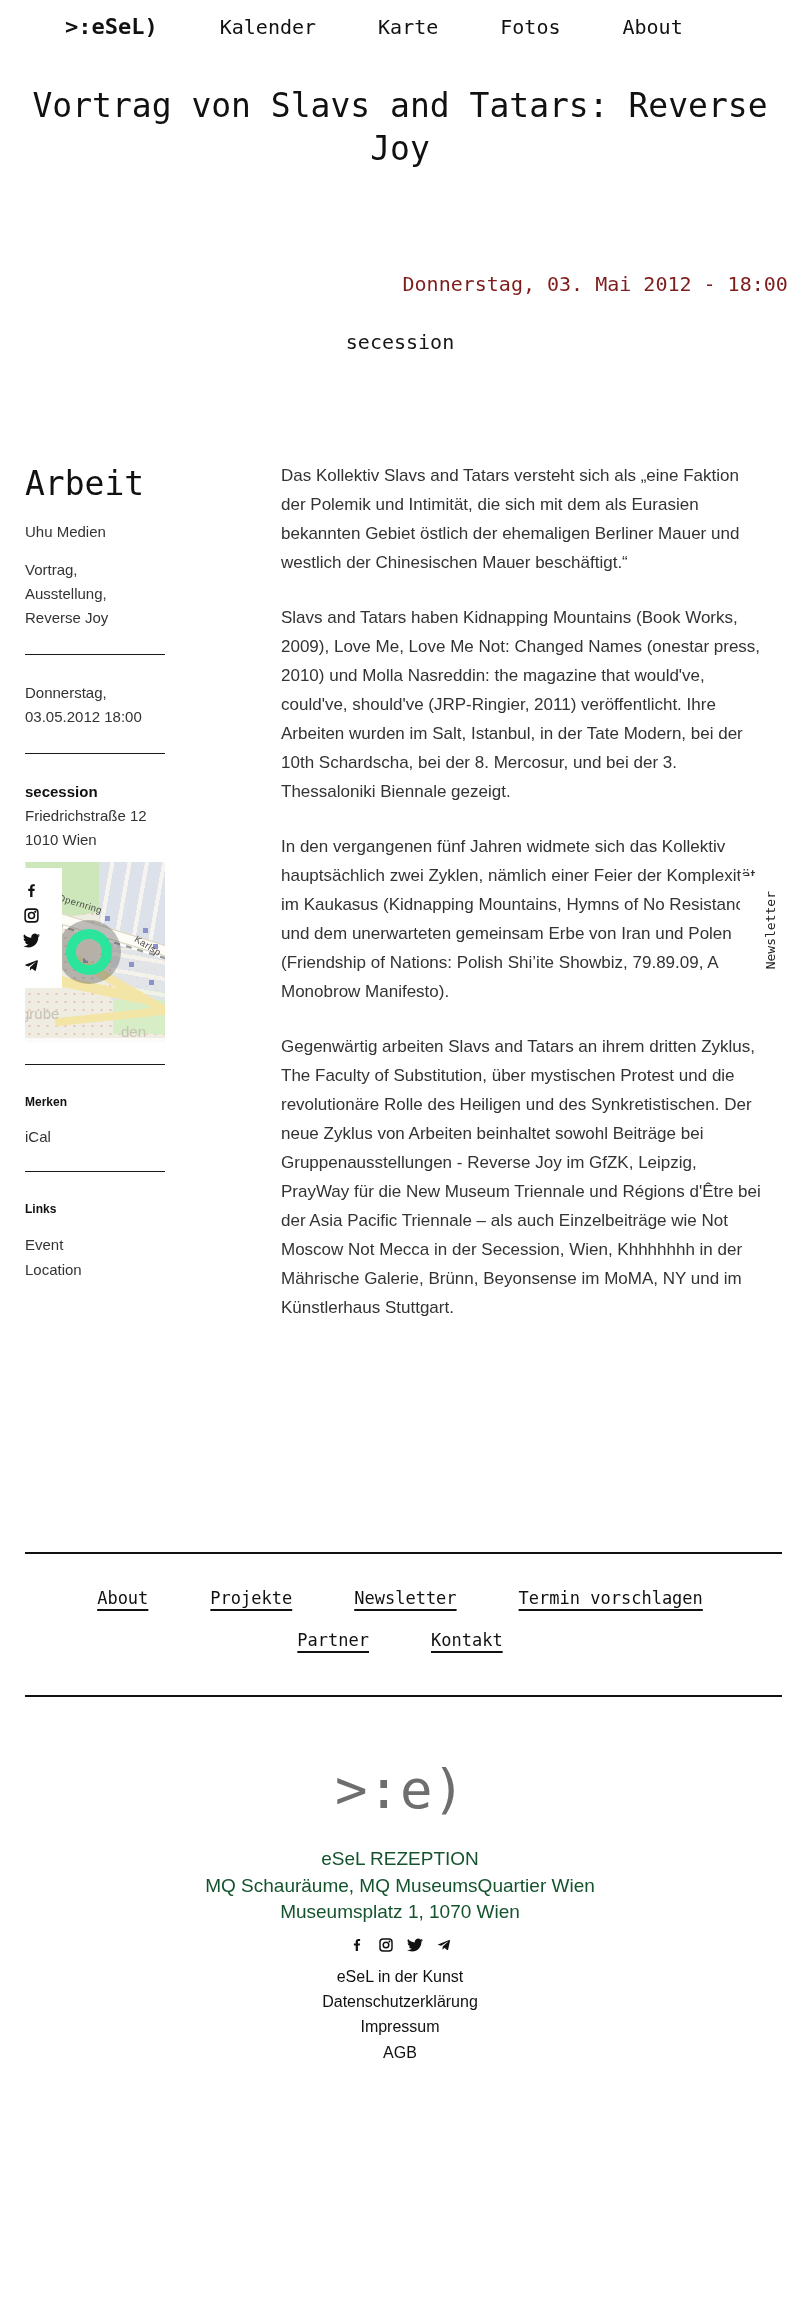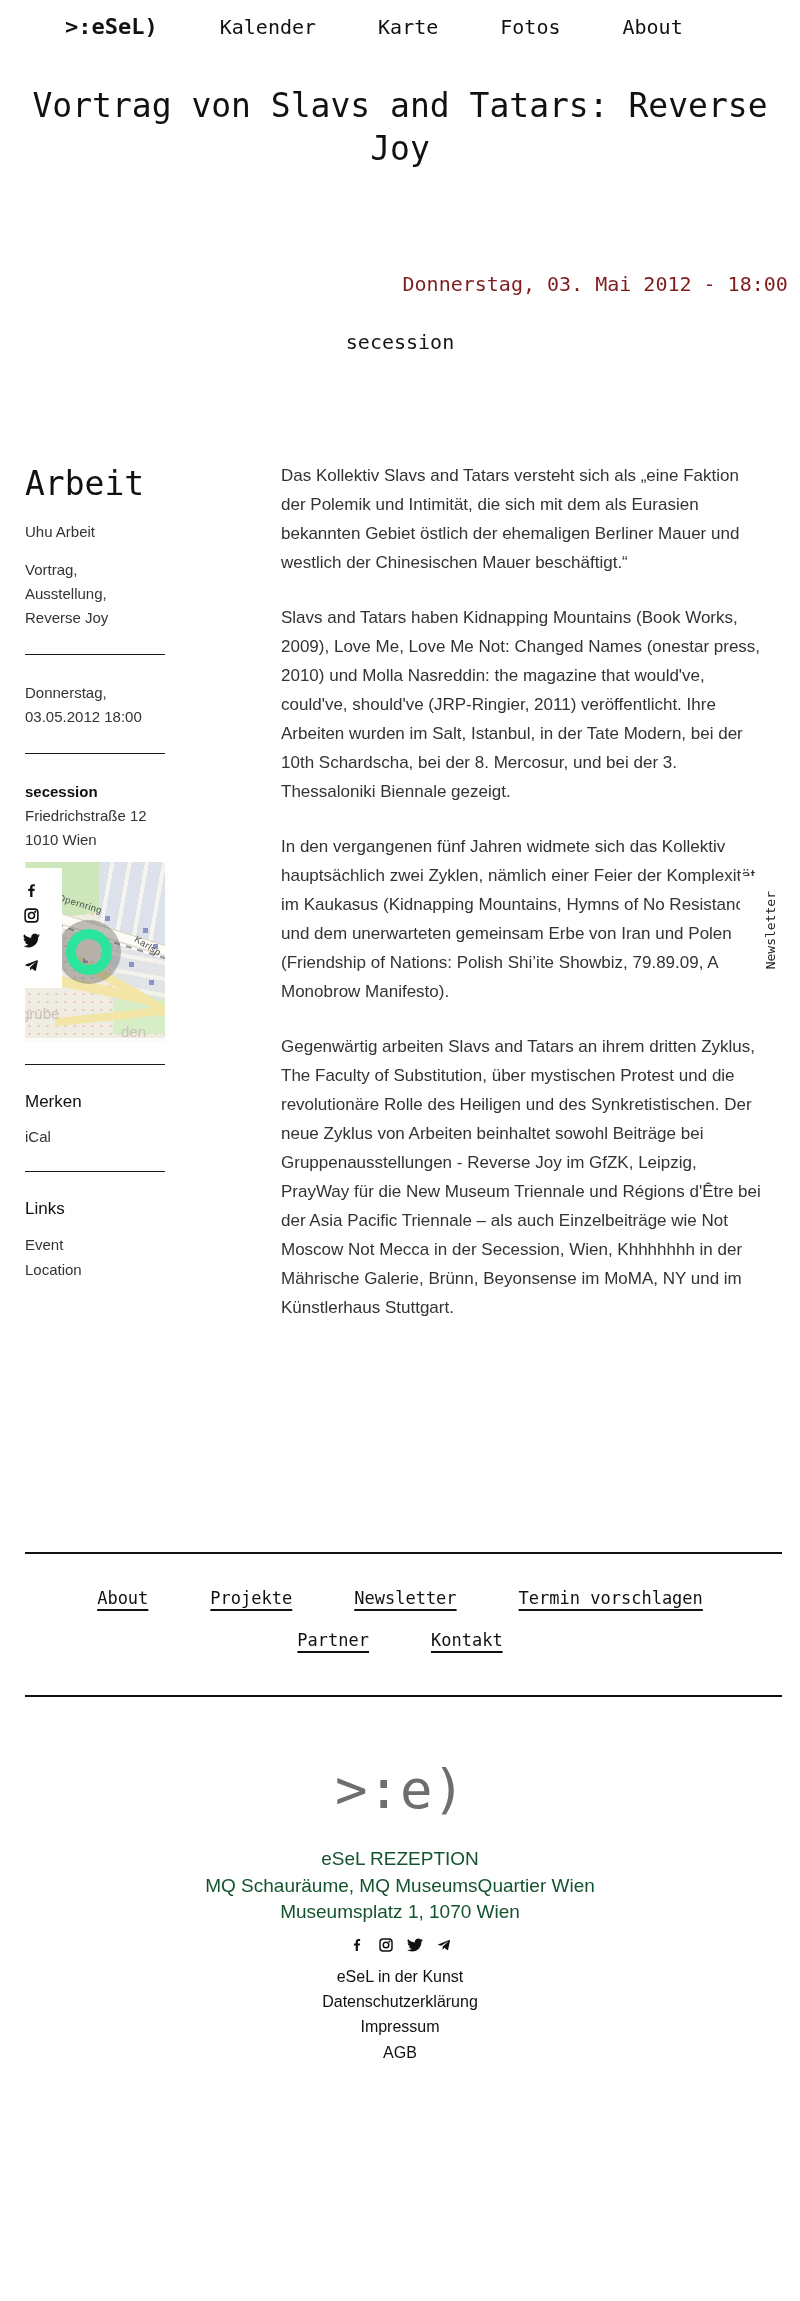--- a/index.html
+++ b/index.html
@@ -19,21 +19,21 @@
            font-size:33px; line-height:43px; color:#111; margin:0; }
   .datetime { position:absolute; top:272px; left:0; width:800px; text-align:right;
               font-family:"DejaVu Sans Mono", monospace; font-size:20px; color:#7f1d1d;padding-left:36px; }
   .venue    { position:absolute; top:330px; left:0; width:800px; text-align:center;
               font-family:"DejaVu Sans Mono", monospace; font-size:20px; color:#161616; }
 
   
   .sidebar { position:absolute; left:25px; top:464px; width:140px; font-size:15px; line-height:24px; color:#333; }
   .sidebar h2 { font-family:"DejaVu Sans Mono", monospace; font-weight:400; font-size:33px;
                 line-height:40px; color:#111; margin:0 0 16px 0; }
-  .sidebar h3 { font-size:17px; line-height:22px; font-weight:normal; color:#111; margin:0 0 12px 0; }
+  .sidebar h3 { font-size:12px; line-height:22px; font-weight:bold; color:#111; margin:0 0 12px 0; }
   .sidebar hr { border:none; border-top:1px solid #1a1a1a; margin:0; }
   .sb-series { margin-bottom:14px; display:block; }
   .sb-cats { margin-bottom:24px; }
   .sb-cats a { display:block; }
   .hr1 { margin-bottom:26px !important; }
   .sb-date { margin-bottom:24px; }
   .hr2 { margin-bottom:26px !important; }
   .sb-loc { margin-bottom:10px; }
   .sb-loc .locname { font-weight:bold; color:#111; display:block; }
   .hr3 { margin-bottom:26px !important; }
@@ -128,21 +128,21 @@
     <a class="navlink">Fotos</a>
     <a class="navlink">About</a>
   </div>
 
   <h1 class="title">Vortrag von Slavs and Tatars: Reverse Joy</h1>
   <div class="datetime">Donnerstag, 03. Mai 2012 - 18:00 Uhr</div>
   <div class="venue">secession</div>
 
   <aside class="sidebar">
     <h2>Arbeit</h2>
-    <a class="sb-series">Uhu Arbeit</a>
+    <a class="sb-series">Uhu Medien</a>
     <div class="sb-cats">
       <a>Vortrag,</a>
       <a>Ausstellung,</a>
       <a>Reverse Joy</a>
     </div>
     <hr class="hr1">
     <div class="sb-date">
       <div>Donnerstag,</div>
       <div>03.05.2012 18:00</div>
     </div>

